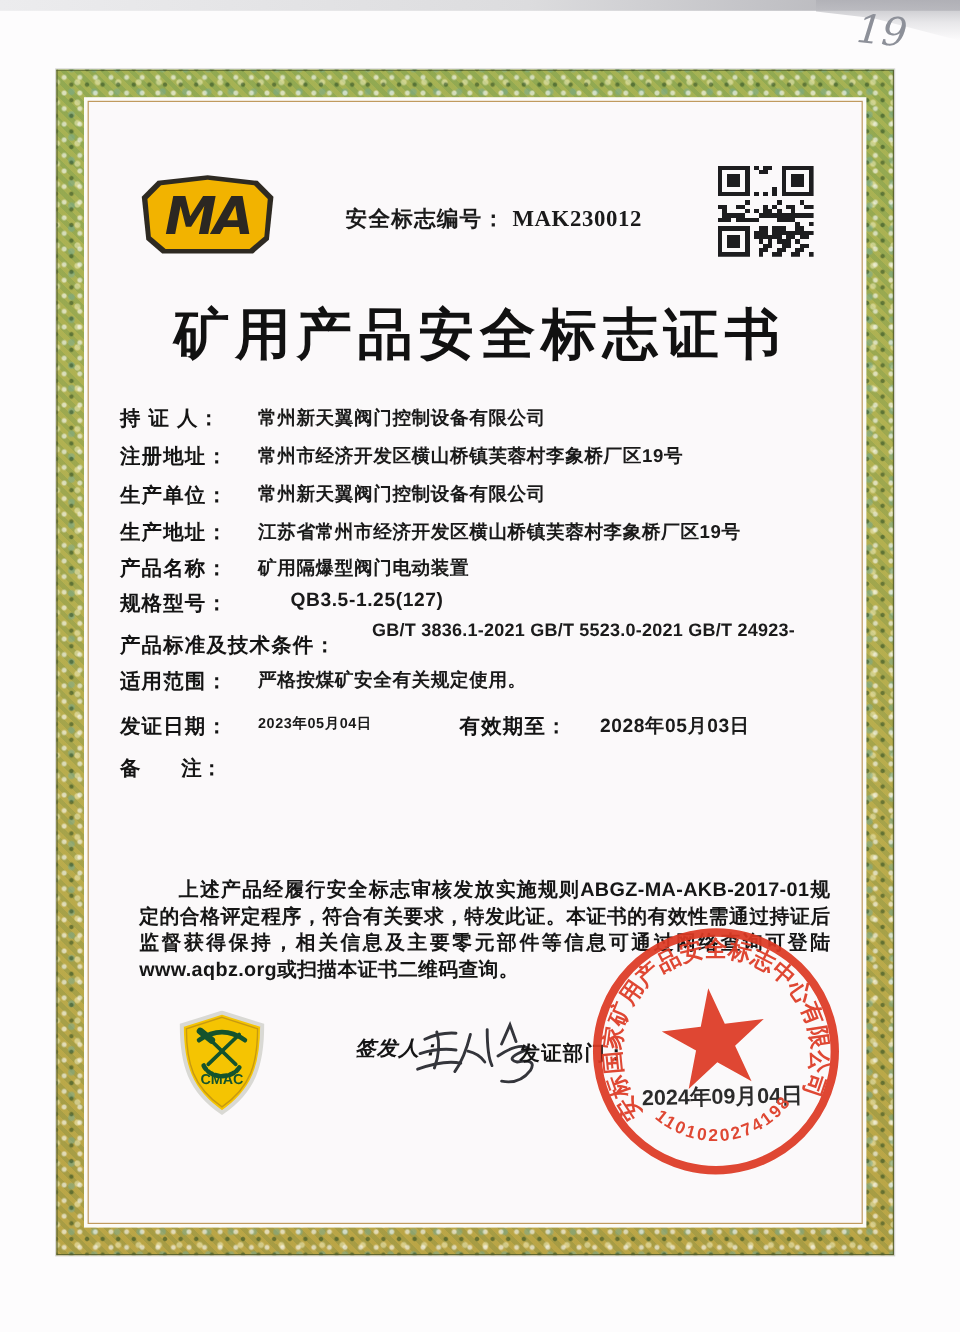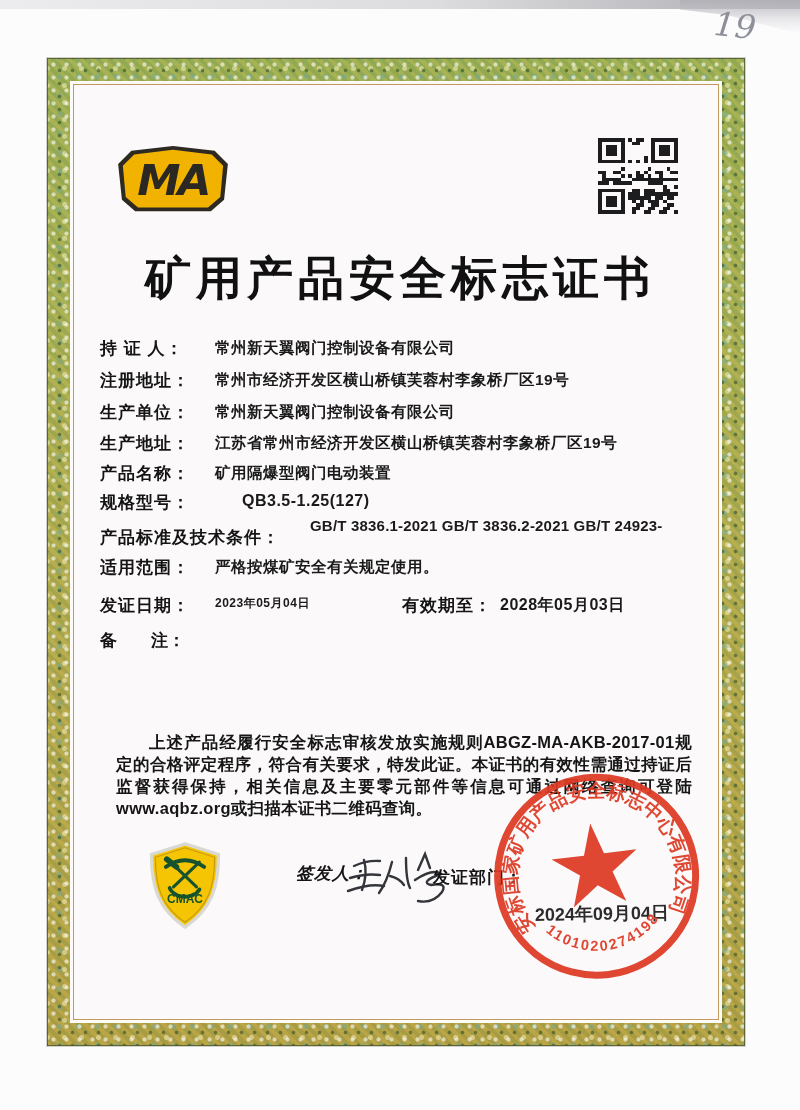--- a/index.html
+++ b/index.html
@@ -93,20 +93,24 @@
 </div>
 
 <div class="content">
 
   <svg class="ma-logo" viewBox="0 0 120 74">
     <polygon points="16,6 60,1 104,6 118,20 114,58 100,70 20,70 6,58 2,20" fill="#2e2a22"></polygon>
     <polygon points="19,10 60,5 101,10 113,22 110,55 97,66 23,66 10,55 7,22" fill="#f2b300"></polygon>
     <text x="60" y="53" text-anchor="middle" font-family="'DejaVu Sans',sans-serif" font-size="46" font-weight="900" font-style="italic" fill="#2b2722" letter-spacing="-3">MA</text>
   </svg>
 
+  <div class="cert-no">
+    <span>安全标志编号：</span>
+    <span class="val">MAK230012</span>
+  </div>
 
   <svg class="qr" id="qr" viewBox="0 0 21 21" preserveAspectRatio="none" shape-rendering="crispEdges">
       <rect x="0" y="0" width="21" height="21" fill="#fbf9fa"></rect>
       <rect x="0" y="0" width="1" height="1" fill="#1d1d1f"></rect>
       <rect x="1" y="0" width="1" height="1" fill="#1d1d1f"></rect>
       <rect x="2" y="0" width="1" height="1" fill="#1d1d1f"></rect>
       <rect x="3" y="0" width="1" height="1" fill="#1d1d1f"></rect>
       <rect x="4" y="0" width="1" height="1" fill="#1d1d1f"></rect>
       <rect x="5" y="0" width="1" height="1" fill="#1d1d1f"></rect>
       <rect x="6" y="0" width="1" height="1" fill="#1d1d1f"></rect>
@@ -341,32 +345,32 @@
   </div>
   <div class="row" style="top:491px;">
     <span class="lbl lbl-pos">规格型号：</span>
     <span class="val val-pos" style="font-size:16px;margin-left:27px;">QB3.5-1.25(127)</span>
   </div>
 
   <div class="row" style="top:526px;">
     <span class="lbl lbl-pos">产品标准及技术条件：</span>
   </div>
   <div class="std-val">
-    <div>GB/T 3836.1-2021 GB/T 3836.2-2021 GB/T 24923-</div>
+    <div>GB/T 3836.1-2021 GB/T 5523.0-2021 GB/T 24923-</div>
   </div>
 
   <div class="row" style="top:556px;">
     <span class="lbl lbl-pos">适用范围：</span>
     <span class="val val-pos">严格按煤矿安全有关规定使用。</span>
   </div>
 
   <div class="row" style="top:594px;">
     <span class="lbl lbl-pos">发证日期：</span>
     <span class="val val-pos" style="font-size:12px;">2023年05月04日</span>
-    <span class="lbl" style="position:absolute;left:402px;text-align:right;">有效期至：</span>
+    <span class="lbl" style="position:absolute;left:383px;text-align:right;">有效期至：</span>
     <span class="val" style="position:absolute;left:500px;top:1px;font-size:16px;">2028年05月03日</span>
   </div>
 
   <div class="row" style="top:629px;">
     <span class="lbl lbl-pos remark-lbl"><span>备</span><span class="gap"></span><span>注：</span></span>
   </div>
 
   <div class="statement">上述产品经履行安全标志审核发放实施规则ABGZ-MA-AKB-2017-01规定的合格评定程序，符合有关要求，特发此证。本证书的有效性需通过持证后监督获得保持，相关信息及主要零元部件等信息可通过网络查询可登陆www.aqbz.org或扫描本证书二维码查询。</div>
 
   <svg class="cmac" viewBox="0 0 80 92">

